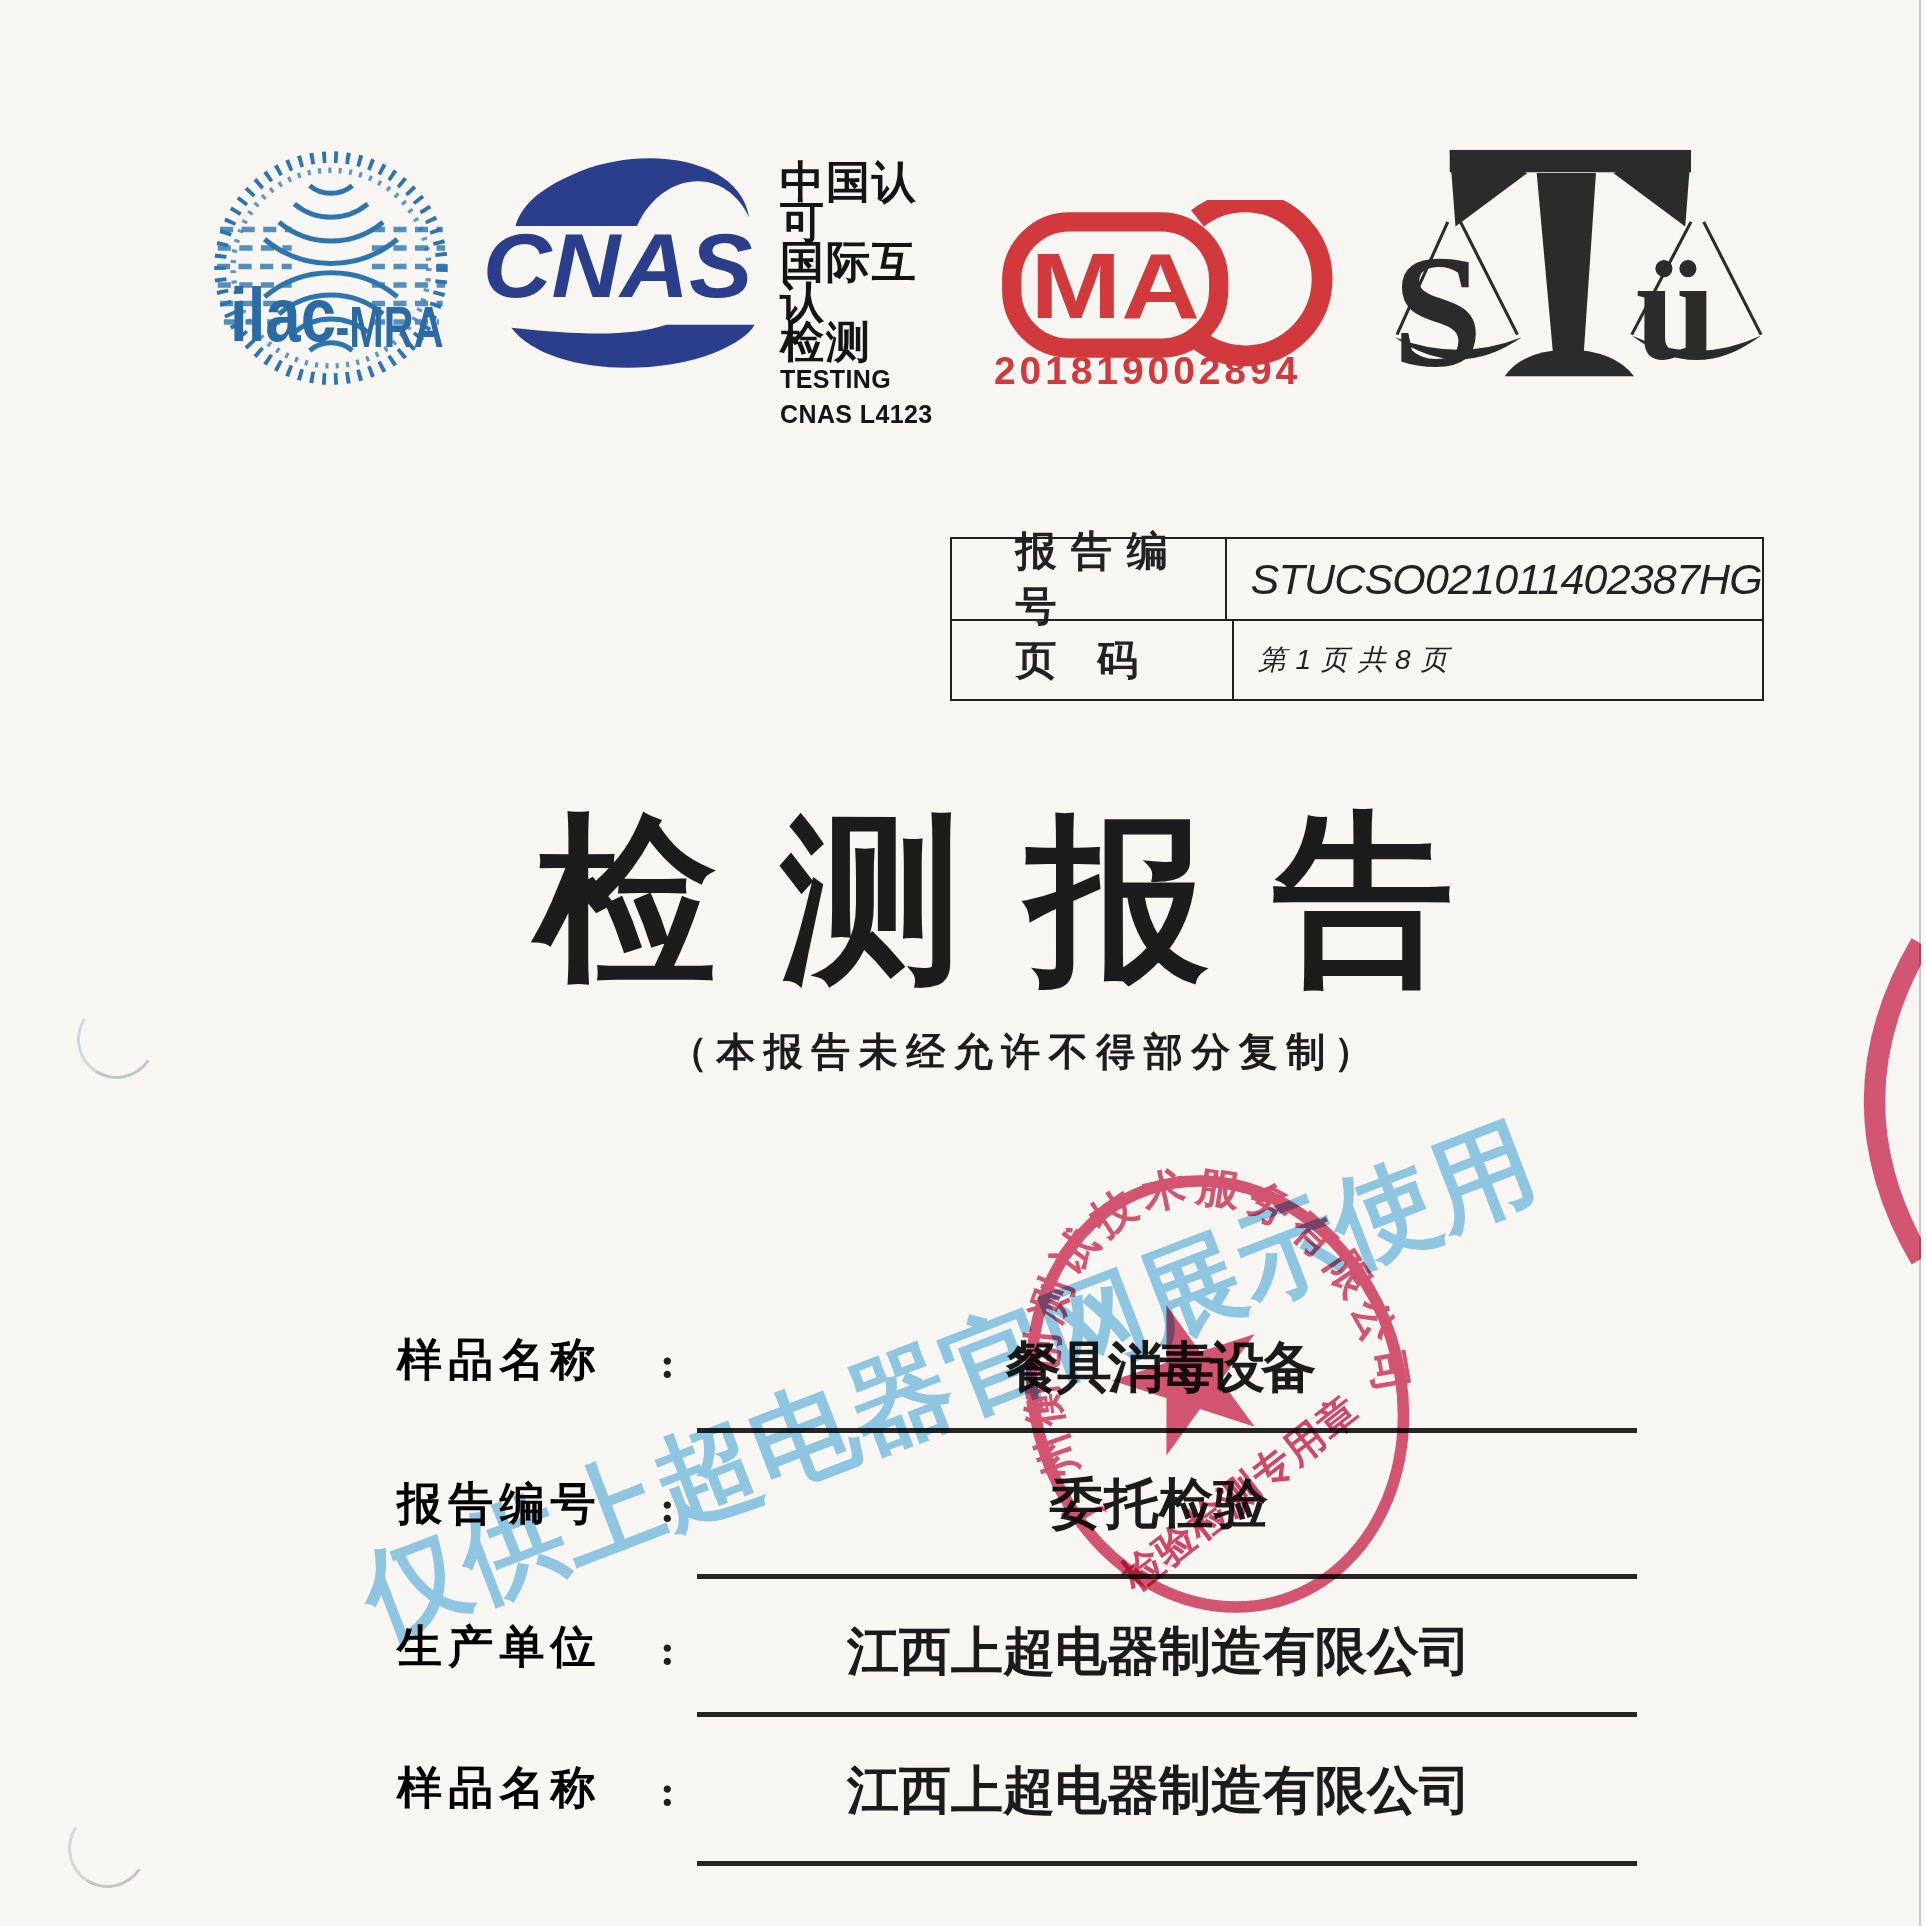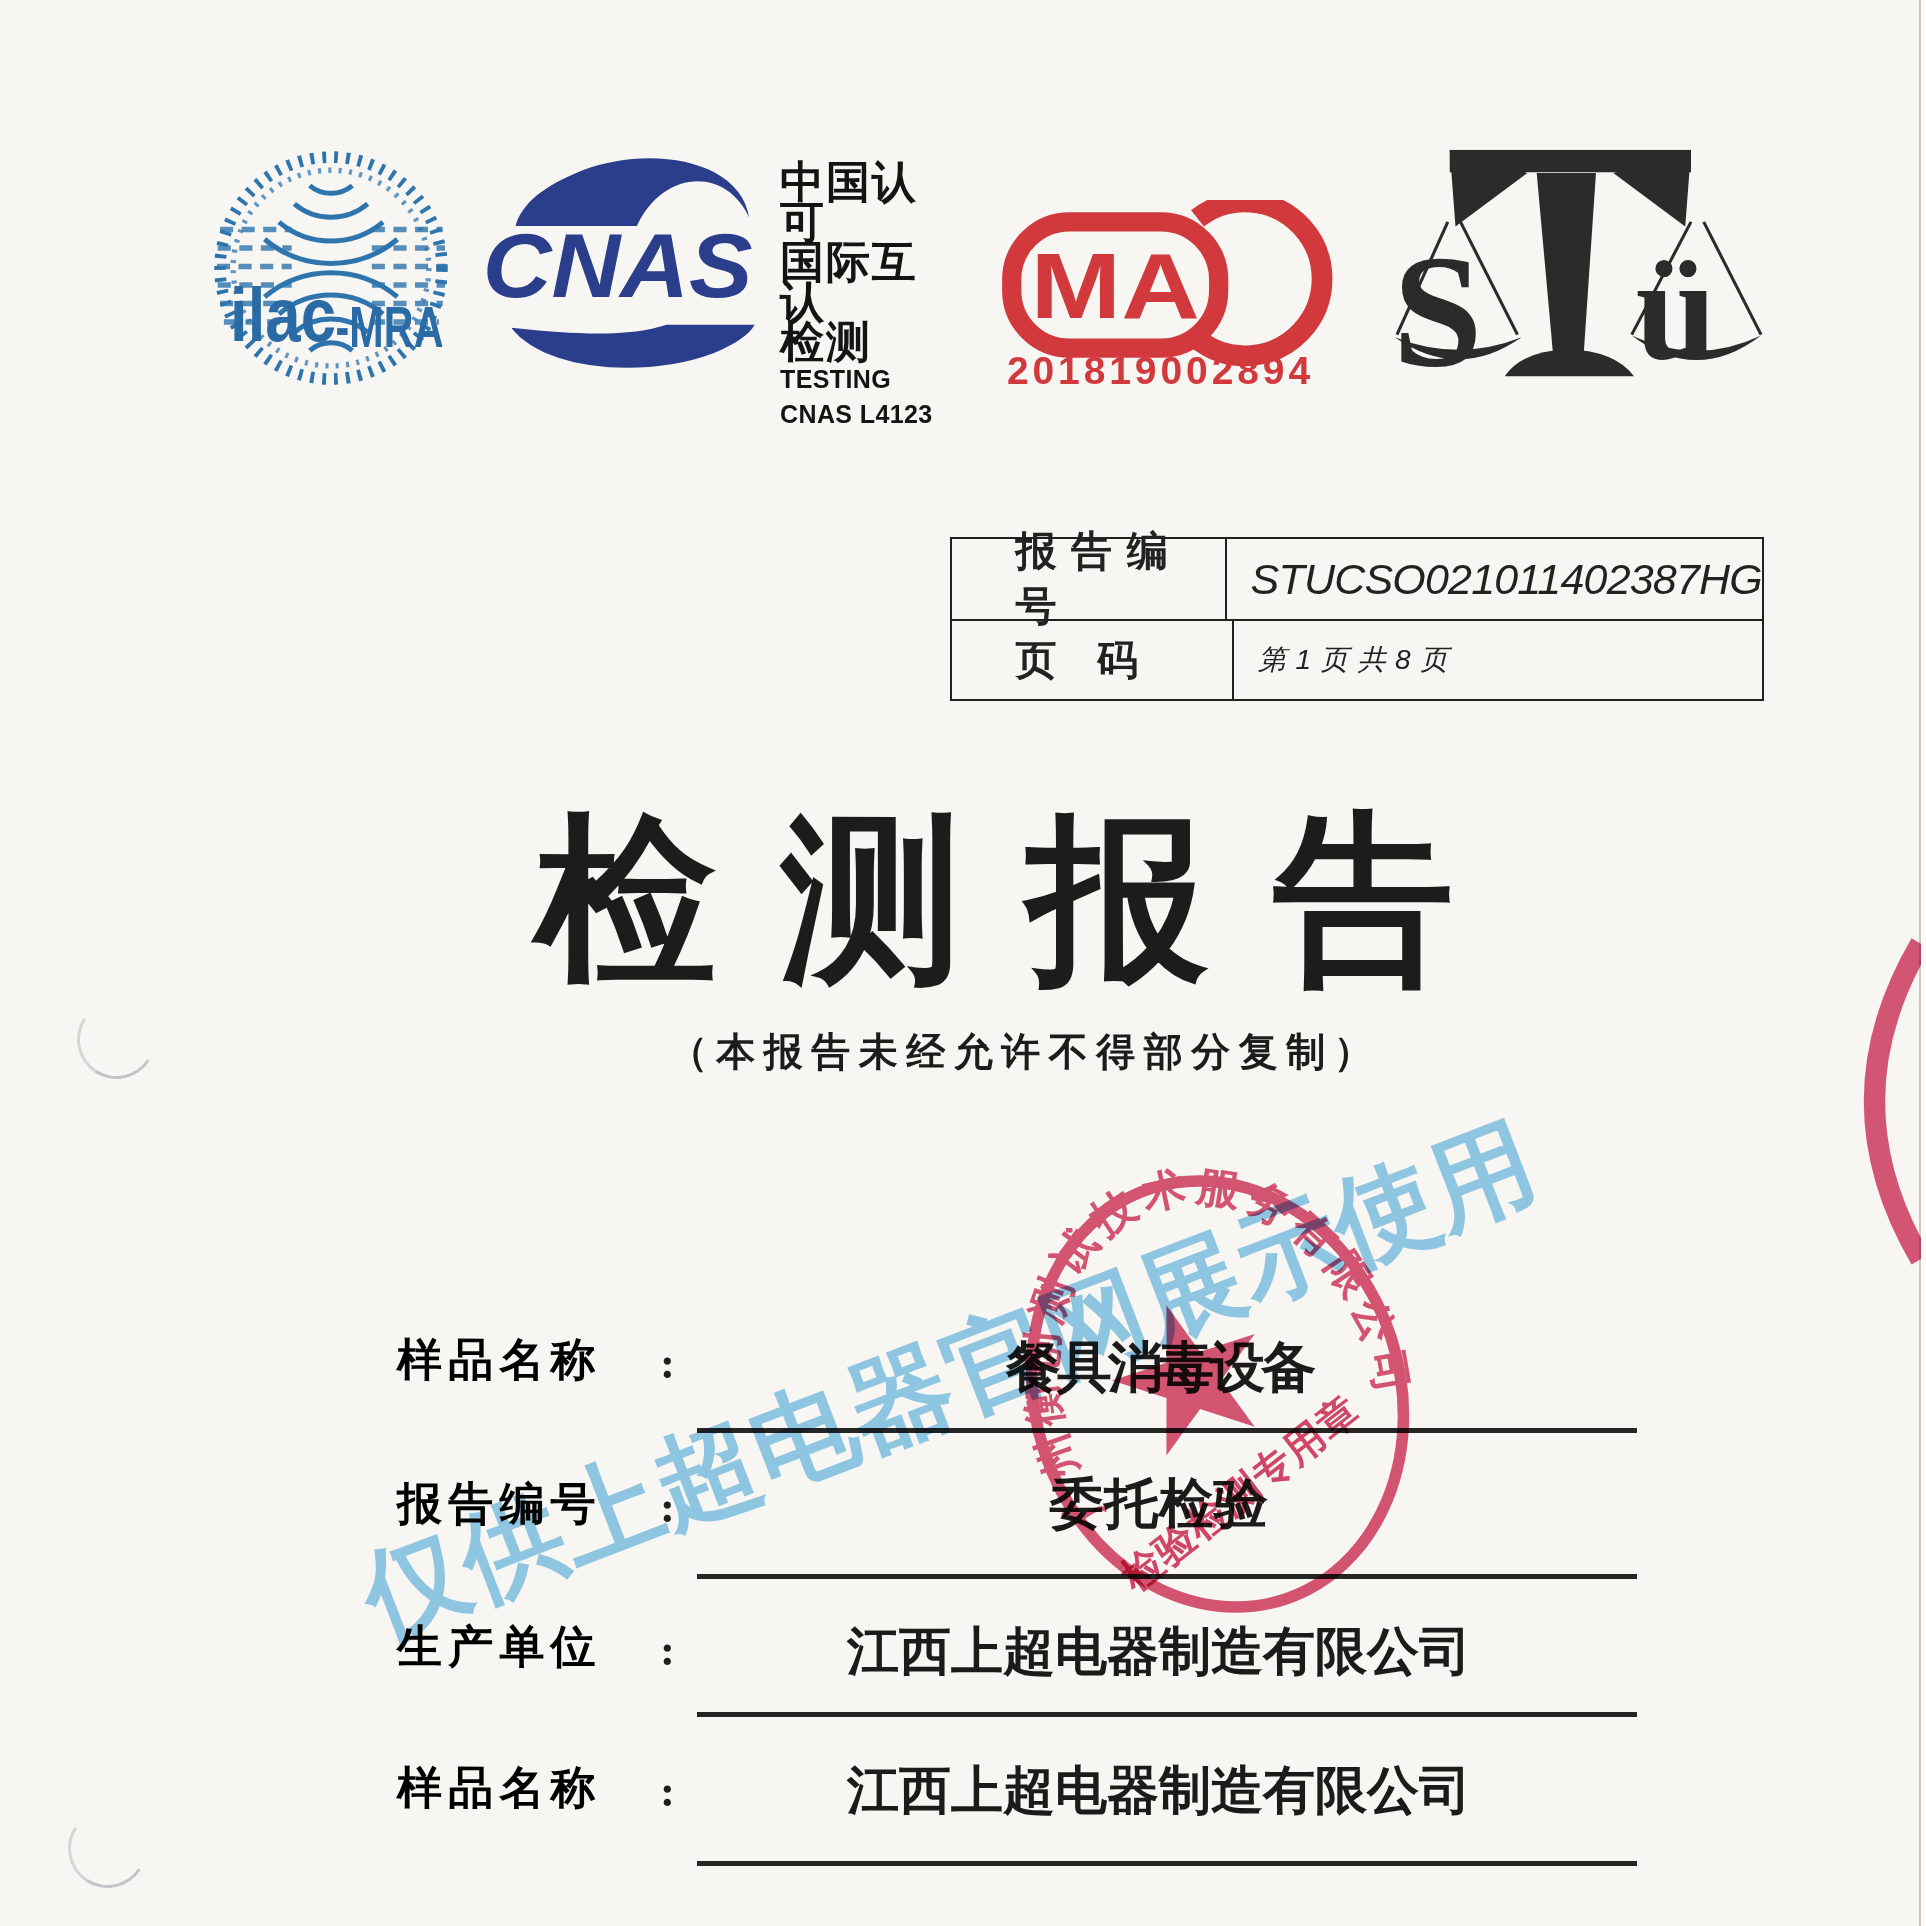--- a/index.html
+++ b/index.html
@@ -21,21 +21,21 @@
     border-bottom-color:#b7bdc4;border-left-color:#ccd1d5;
     transform:rotate(-12deg);opacity:.85;z-index:3;
   }
   .hole1{left:77px;top:1000px;}
   .hole2{left:68px;top:1809px;}
   
   .logo{z-index:2;}
   .accred{left:780px;top:162px;width:177px;z-index:2;color:#141414;font-weight:800;}
   .accred .cjk{font-size:44px;line-height:40px;letter-spacing:1.9px;}
   .accred .lat{font-size:25px;line-height:35px;letter-spacing:0.4px;}
-  .cma-number{left:994px;top:349px;width:320px;text-align:right;
+  .cma-number{left:994px;top:349px;width:320px;text-align:left;
     font-size:39px;font-weight:800;letter-spacing:3.9px;color:#d2393c;z-index:2;}
   
   .rtable{left:950px;top:537px;width:814px;border:2.7px solid #202020;z-index:4;box-sizing:border-box;}
   .rt-row{display:flex;height:80px;padding-left:45px;}
   .rt-row2{border-top:2.7px solid #202020;height:78px;}
   .rt-label{width:237px;border-right:2.7px solid #202020;box-sizing:border-box;
     display:flex;align-items:center;padding-left:18.5px;
     font-size:41px;font-weight:600;letter-spacing:14.6px;color:#222;}
   .rt-value{flex:1;display:flex;align-items:center;padding-left:24px;box-sizing:border-box;
     font-size:43px;font-weight:500;letter-spacing:-0.8px;color:#222;font-style:italic;}

